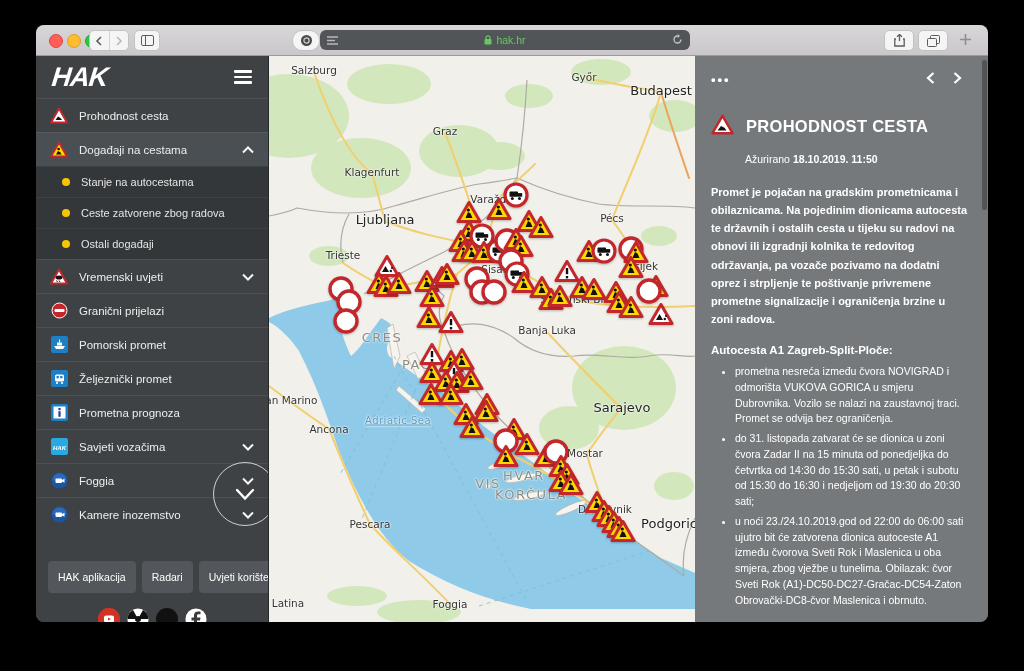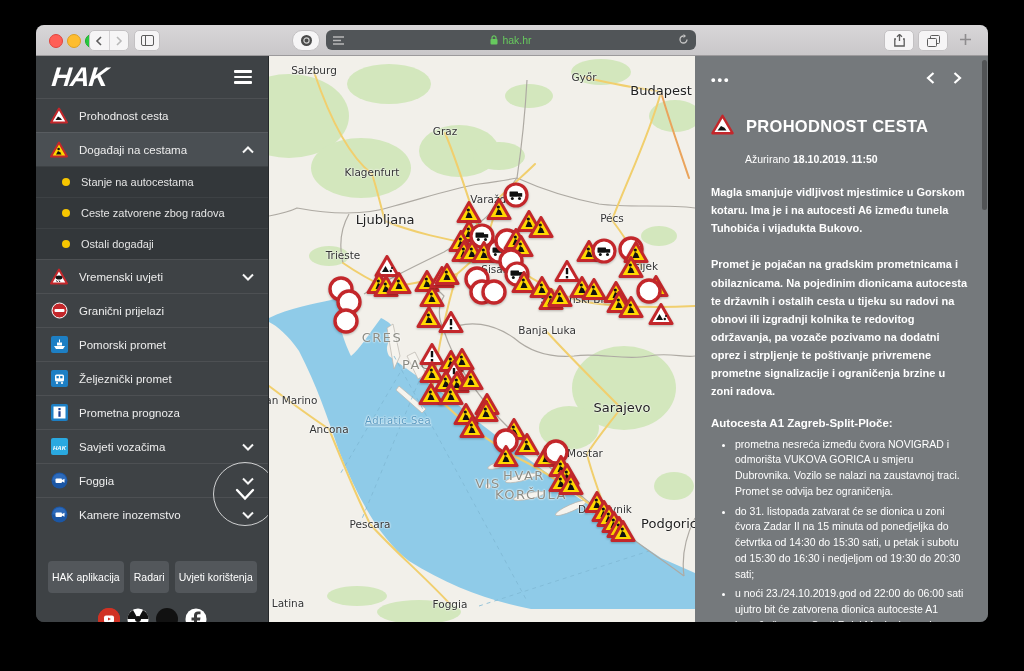--- a/index.html
+++ b/index.html
@@ -14,21 +14,21 @@
   .tl.red{left:13px;background:#ff5f57;border:.5px solid #e0443e;}
   .tl.yel{left:31px;background:#febd2e;border:.5px solid #dea123;}
   .tl.grn{left:49px;background:#27c93f;border:.5px solid #1aab29;}
   .tbtn{background:#f6f5f6;border:1px solid #c3c1c3;border-radius:5px;height:19px;display:flex;
         align-items:center;justify-content:center;position:absolute;top:5px;}
   .navgrp{left:53px;width:38px;}
   .navgrp .half{width:19px;height:100%;display:flex;align-items:center;justify-content:center;}
   .navgrp .half:first-child{border-right:1px solid #d4d2d4;}
   .sidebtn{left:98px;width:24px;}
   .extbtn{left:256px;width:26px;border-radius:10px;}
-  .urlbar{position:absolute;left:290px;top:5px;width:370px;height:20px;background:#515558;
+  .urlbar{position:absolute;left:284px;top:5px;width:370px;height:20px;background:#515558;
           border-radius:6px;display:flex;align-items:center;}
   .urlbar .list-ic{margin-left:7px;}
   .urlbar .center{flex:1;display:flex;align-items:center;justify-content:center;gap:4px;}
   .urlbar .domain{color:#67c95e;font-size:10.5px;}
   .urlbar .reload{margin-right:7px;}
   .sharebtn{left:848px;width:28px;}
   .tabsbtn{left:882px;width:28px;}
   .plusbtn{left:916px;width:26px;background:none;border:none;}
   
   .content{display:flex;height:567px;}
@@ -42,21 +42,21 @@
          border-top:1px solid rgba(255,255,255,.08);font-size:11.5px;cursor:pointer;}
   .mitem.sel{background:#4a4f53;}
   .mitem .lbl{flex:1;}
   .sub{background:#33373a;}
   .subitem{height:30px;display:flex;align-items:center;padding:0 14px 0 26px;gap:11px;
            font-size:11px;border-top:1px solid rgba(255,255,255,.05);cursor:pointer;color:#e4e4e4;}
   .dot{width:8px;height:8px;border-radius:50%;background:#f7c600;flex:0 0 8px;}
   .micon{width:18px;height:18px;flex:0 0 18px;display:flex;align-items:center;justify-content:center;}
   .chev{opacity:.95;}
   .foot-btns{position:absolute;left:0;top:505px;width:100%;display:flex;gap:6px;padding:0 12px;box-sizing:border-box;}
-  .fbtn{background:#53575b;border:none;color:#fff;font-size:10.5px;padding:10px 4px;border-radius:4px;
+  .fbtn{background:#53575b;border:none;color:#fff;font-size:10.5px;padding:10px 10px;border-radius:4px;
         font-family:inherit;cursor:pointer;white-space:nowrap;}
   .socials{position:absolute;left:0;top:552px;width:100%;display:flex;gap:7px;justify-content:center;}
   .soc{width:22px;height:22px;border-radius:50%;}
   .float-chev{position:absolute;left:177px;top:406px;width:62px;height:62px;border-radius:50%;
               border:1.5px solid rgba(255,255,255,.75);display:flex;align-items:center;justify-content:center;cursor:pointer;}
   
   .map{width:426px;flex:0 0 426px;position:relative;background:#f2f0ea;overflow:hidden;}
   .map svg.base{position:absolute;left:0;top:0;}
   .map-label{position:absolute;transform:translate(-50%,-50%);font-size:10.5px;color:#333;white-space:nowrap;
              text-shadow:0 0 2px #fff,0 0 2px #fff;font-family:"DejaVu Sans",sans-serif;pointer-events:none;}
@@ -898,21 +898,20 @@
                 <path d="M6.5 16.5 L10 12 L13.5 13.8 L15.5 16.5 Z" fill="#111"></path>
               </svg>
           </span>
           <span class="ptitle">PROHODNOST CESTA</span>
         </div>
 
         <div class="updated">
           <span>Ažurirano</span><b>18.10.2019. 11:50</b>
         </div>
 
-        <p class="ptext bold">Magla smanjuje vidljivost mjestimice u Gorskom kotaru. Ima je i na autocesti A6 između tunela Tuhobića i vijadukta Bukovo.</p>
         <p class="ptext bold">Promet je pojačan na gradskim prometnicama i obilaznicama. Na pojedinim dionicama autocesta te državnih i ostalih cesta u tijeku su radovi na obnovi ili izgradnji kolnika te redovitog održavanja, pa vozače pozivamo na dodatni oprez i strpljenje te poštivanje privremene prometne signalizacije i ograničenja brzine u zoni radova.</p>
 
         <div class="psec">
           <h3>Autocesta A1 Zagreb-Split-Ploče:</h3>
           <ul>
             <li>prometna nesreća između čvora NOVIGRAD i odmorišta VUKOVA GORICA u smjeru Dubrovnika. Vozilo se nalazi na zaustavnoj traci. Promet se odvija bez ograničenja.</li>
             <li>do 31. listopada zatvarat će se dionica u zoni čvora Zadar II na 15 minuta od ponedjeljka do četvrtka od 14:30 do 15:30 sati, u petak i subotu od 15:30 do 16:30 i nedjeljom od 19:30 do 20:30 sati;</li>
             <li>u noći 23./24.10.2019.god od 22:00 do 06:00 sati ujutro bit će zatvorena dionica autoceste A1 između čvorova Sveti Rok i Maslenica u oba smjera, zbog vježbe u tunelima. Obilazak: čvor Sveti Rok (A1)-DC50-DC27-Gračac-DC54-Zaton Obrovački-DC8-čvor Maslenica i obrnuto.</li>
           </ul>
         </div>

